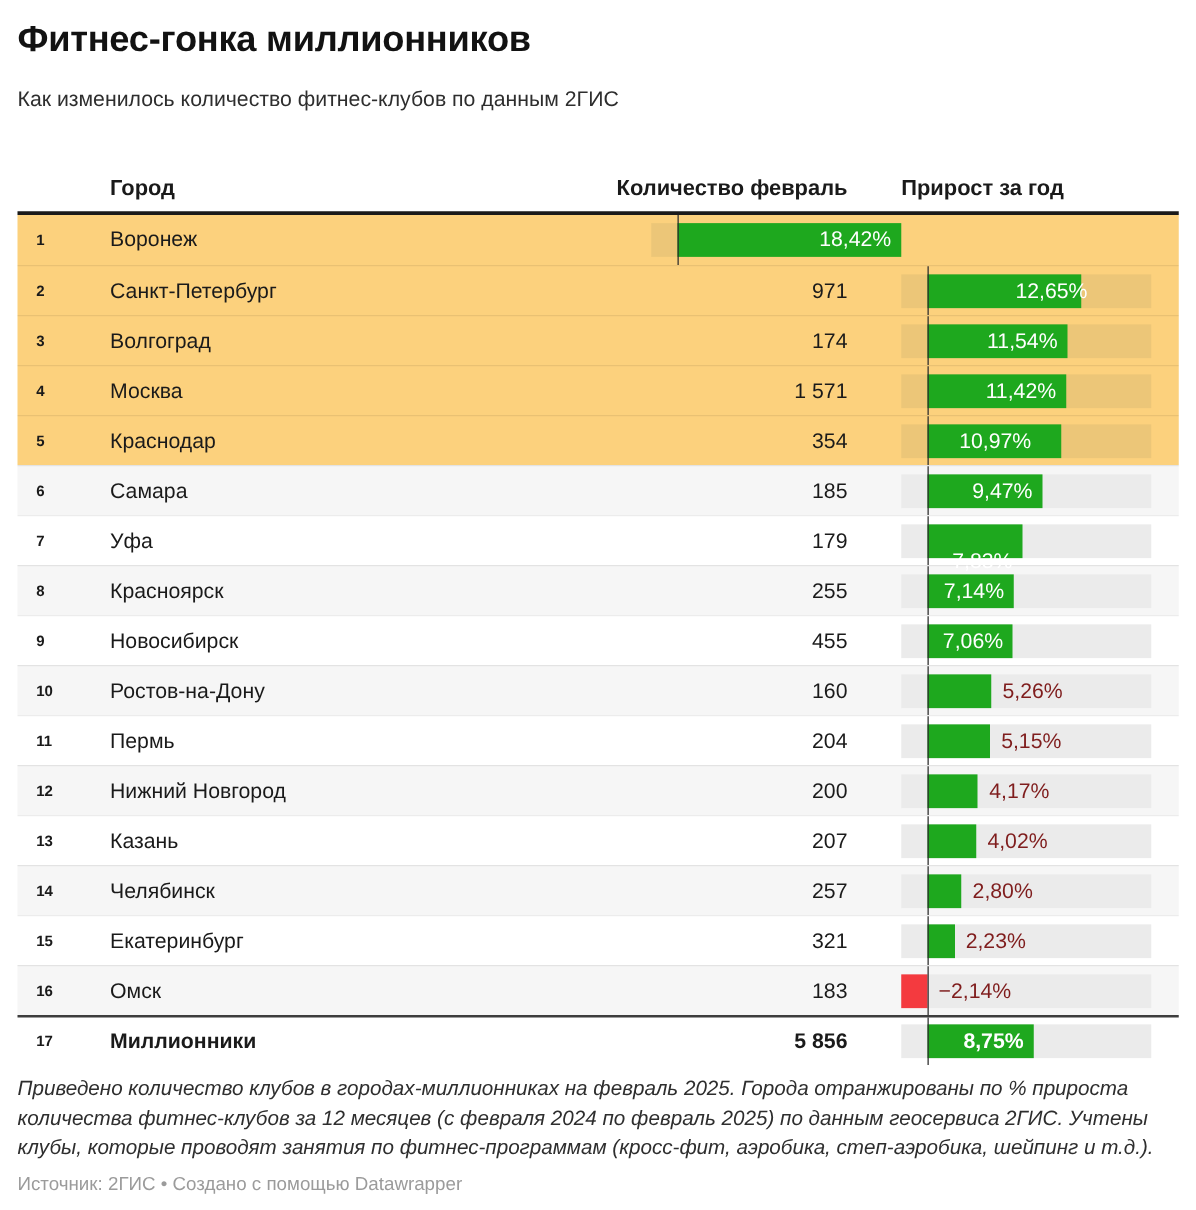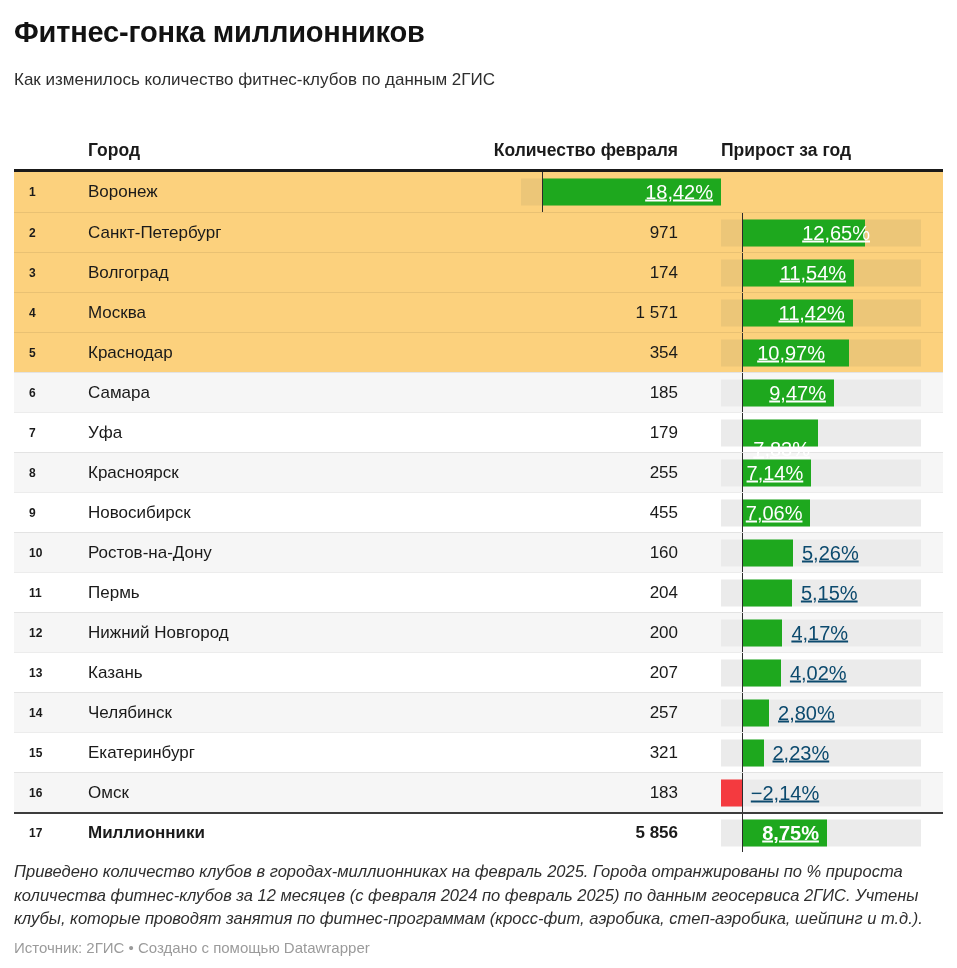--- a/index.html
+++ b/index.html
@@ -44,44 +44,44 @@
   .hdr-rank{width:74px;flex:0 0 auto;}
 
   .track{
     position:absolute;left:0;top:50%;transform:translateY(-50%);
     width:200px;height:27px;
   }
   .bar{position:absolute;top:50%;transform:translateY(-50%);height:27px;z-index:1;}
   .baseline{position:absolute;top:0;bottom:0;width:1px;background:#2b2b2b;z-index:3;}
   .bar-label{
     position:absolute;top:50%;transform:translateY(-50%);
-    font-size:20px;white-space:nowrap;z-index:2;font-variant-numeric:tabular-nums;text-decoration:underline;
+    font-size:17px;white-space:nowrap;z-index:2;font-variant-numeric:tabular-nums;
   }
   .bar-label.inside{color:#ffffff;}
-  .bar-label.outside{color:#0c4a6e;}
+  .bar-label.outside{color:#7f1d1d;}
   .row.total .bar-label{font-weight:700;}
 
   .notes{
     font-style:italic;font-size:16.5px;color:#2e2e2e;line-height:1.42;
     margin-top:8px;width:929px;
   }
   .source{font-size:15px;color:#9b9b9b;margin-top:8px;}
 </style>
 </head>
 <body>
 
 <div class="page">
   <h1 class="title">Фитнес-гонка миллионников</h1>
   <div class="subtitle">Как изменилось количество фитнес-клубов по данным 2ГИС</div>
 
   <div class="table">
     <div class="hdr-row">
       <div class="hdr-rank"></div>
       <div class="hdr-city">Город</div>
-      <div class="hdr-clubs">Количество февраля</div>
+      <div class="hdr-clubs">Количество февраль</div>
       <div class="hdr-bar">Прирост за год</div>
     </div>
     <div id="table-body">
         <div class="row first" style="background: rgb(252, 209, 125);">
           <div class="cell-rank">1</div>
           <div class="cell-city">Воронеж</div>
           <div class="cell-bar">
             <div class="track" style="background: rgb(236, 198, 120);"></div>
             <div class="bar" style="width: 179.183px; background: rgb(30, 168, 30); left: 20.8171px;"></div>
             <span class="bar-label inside" style="left: 192px; transform: translate(-100%, -50%);">18,42%</span>

